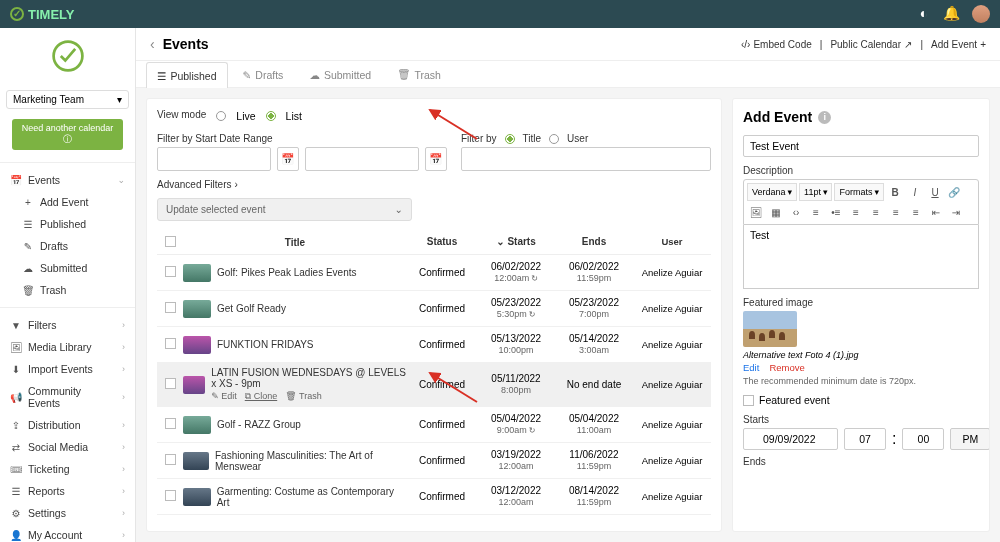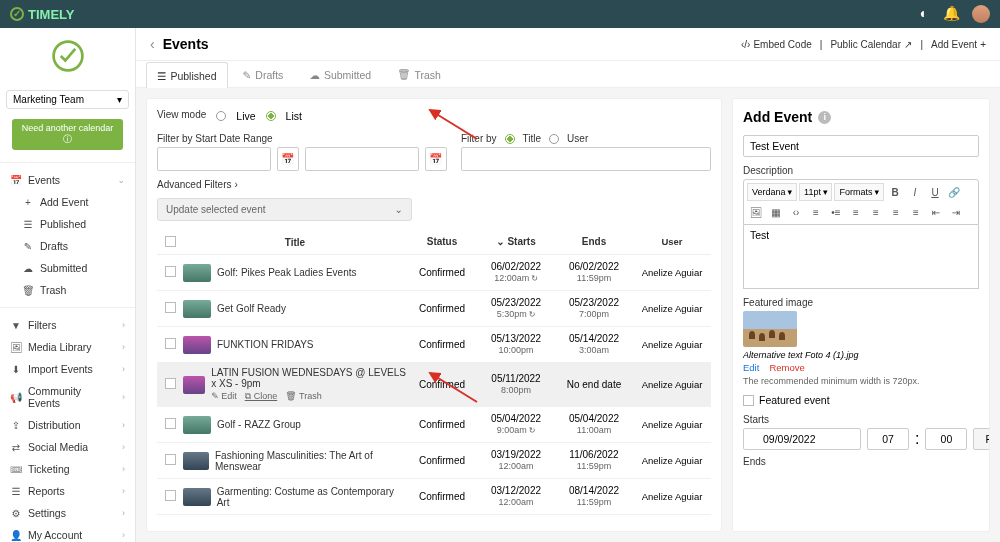--- a/index.html
+++ b/index.html
@@ -82,21 +82,21 @@
 .feat-img { width: 54px; height: 36px; background: linear-gradient(#a8c4e0 50%, #c0a070 50%); border-radius: 2px; margin-bottom: 3px; position: relative; }
 .feat-img::after { content: ""; position: absolute; bottom: 8px; left: 6px; width: 6px; height: 8px; background: #6b4226; border-radius: 50% 50% 0 0; box-shadow: 10px 2px 0 #6b4226, 20px -1px 0 #6b4226, 30px 1px 0 #6b4226; }
 .alt-text { font-size: 9px; font-style: italic; margin-bottom: 2px; }
 .img-actions { font-size: 9.5px; display: flex; gap: 10px; margin-bottom: 3px; }
 .img-actions .edit { color: #1a73e8; cursor: pointer; }
 .img-actions .remove { color: #d93025; cursor: pointer; }
 .min-width { font-size: 9px; color: #666; margin-bottom: 8px; }
 .feat-check { display: flex; align-items: center; gap: 5px; font-size: 10.5px; margin-bottom: 8px; }
 .starts-row { display: flex; gap: 6px; align-items: center; }
 .starts-row .sp-input { margin-bottom: 0; }
-.starts-row .date-in { width: 118px; padding-left: 19px; }
+.starts-row .date-in { width: 95px; padding-left: 19px; }
 .starts-row .num-in { width: 42px; text-align: center; }
 .starts-row .ampm { width: 40px; text-align: center; background: #f5f5f5; }
 .dt-cell { display: flex; flex-direction: column; align-items: center; line-height: 1.2; white-space: nowrap; }
 .repeat-icon { font-size: 8px; margin-left: 2px; }
 </style>
 </head>
 <body>
 
 <div class="topbar">
   <div class="topbar-logo">
@@ -511,21 +511,21 @@
           <span class="tb-btn">⇥</span>
         </div>
         <div class="editor">Test</div>
         <div class="label">Featured image</div>
         <div class="feat-img"></div>
         <div class="alt-text">Alternative text Foto 4 (1).jpg</div>
         <div class="img-actions">
           <span class="edit">Edit</span>
           <span class="remove">Remove</span>
         </div>
-        <div class="min-width">The recommended minimum width is 720px.</div>
+        <div class="min-width">The recommended minimum date is 720px.</div>
         <div class="feat-check">
             <span class="checkbox"></span>
             <span>Featured event</span>
           </div>
         <div class="label">Starts</div>
         <div class="starts-row">
           <input class="sp-input date-in" value="09/09/2022" style="">
           <input class="sp-input num-in" value="07" style="">
           <span>:</span>
           <input class="sp-input num-in" value="00" style="">

